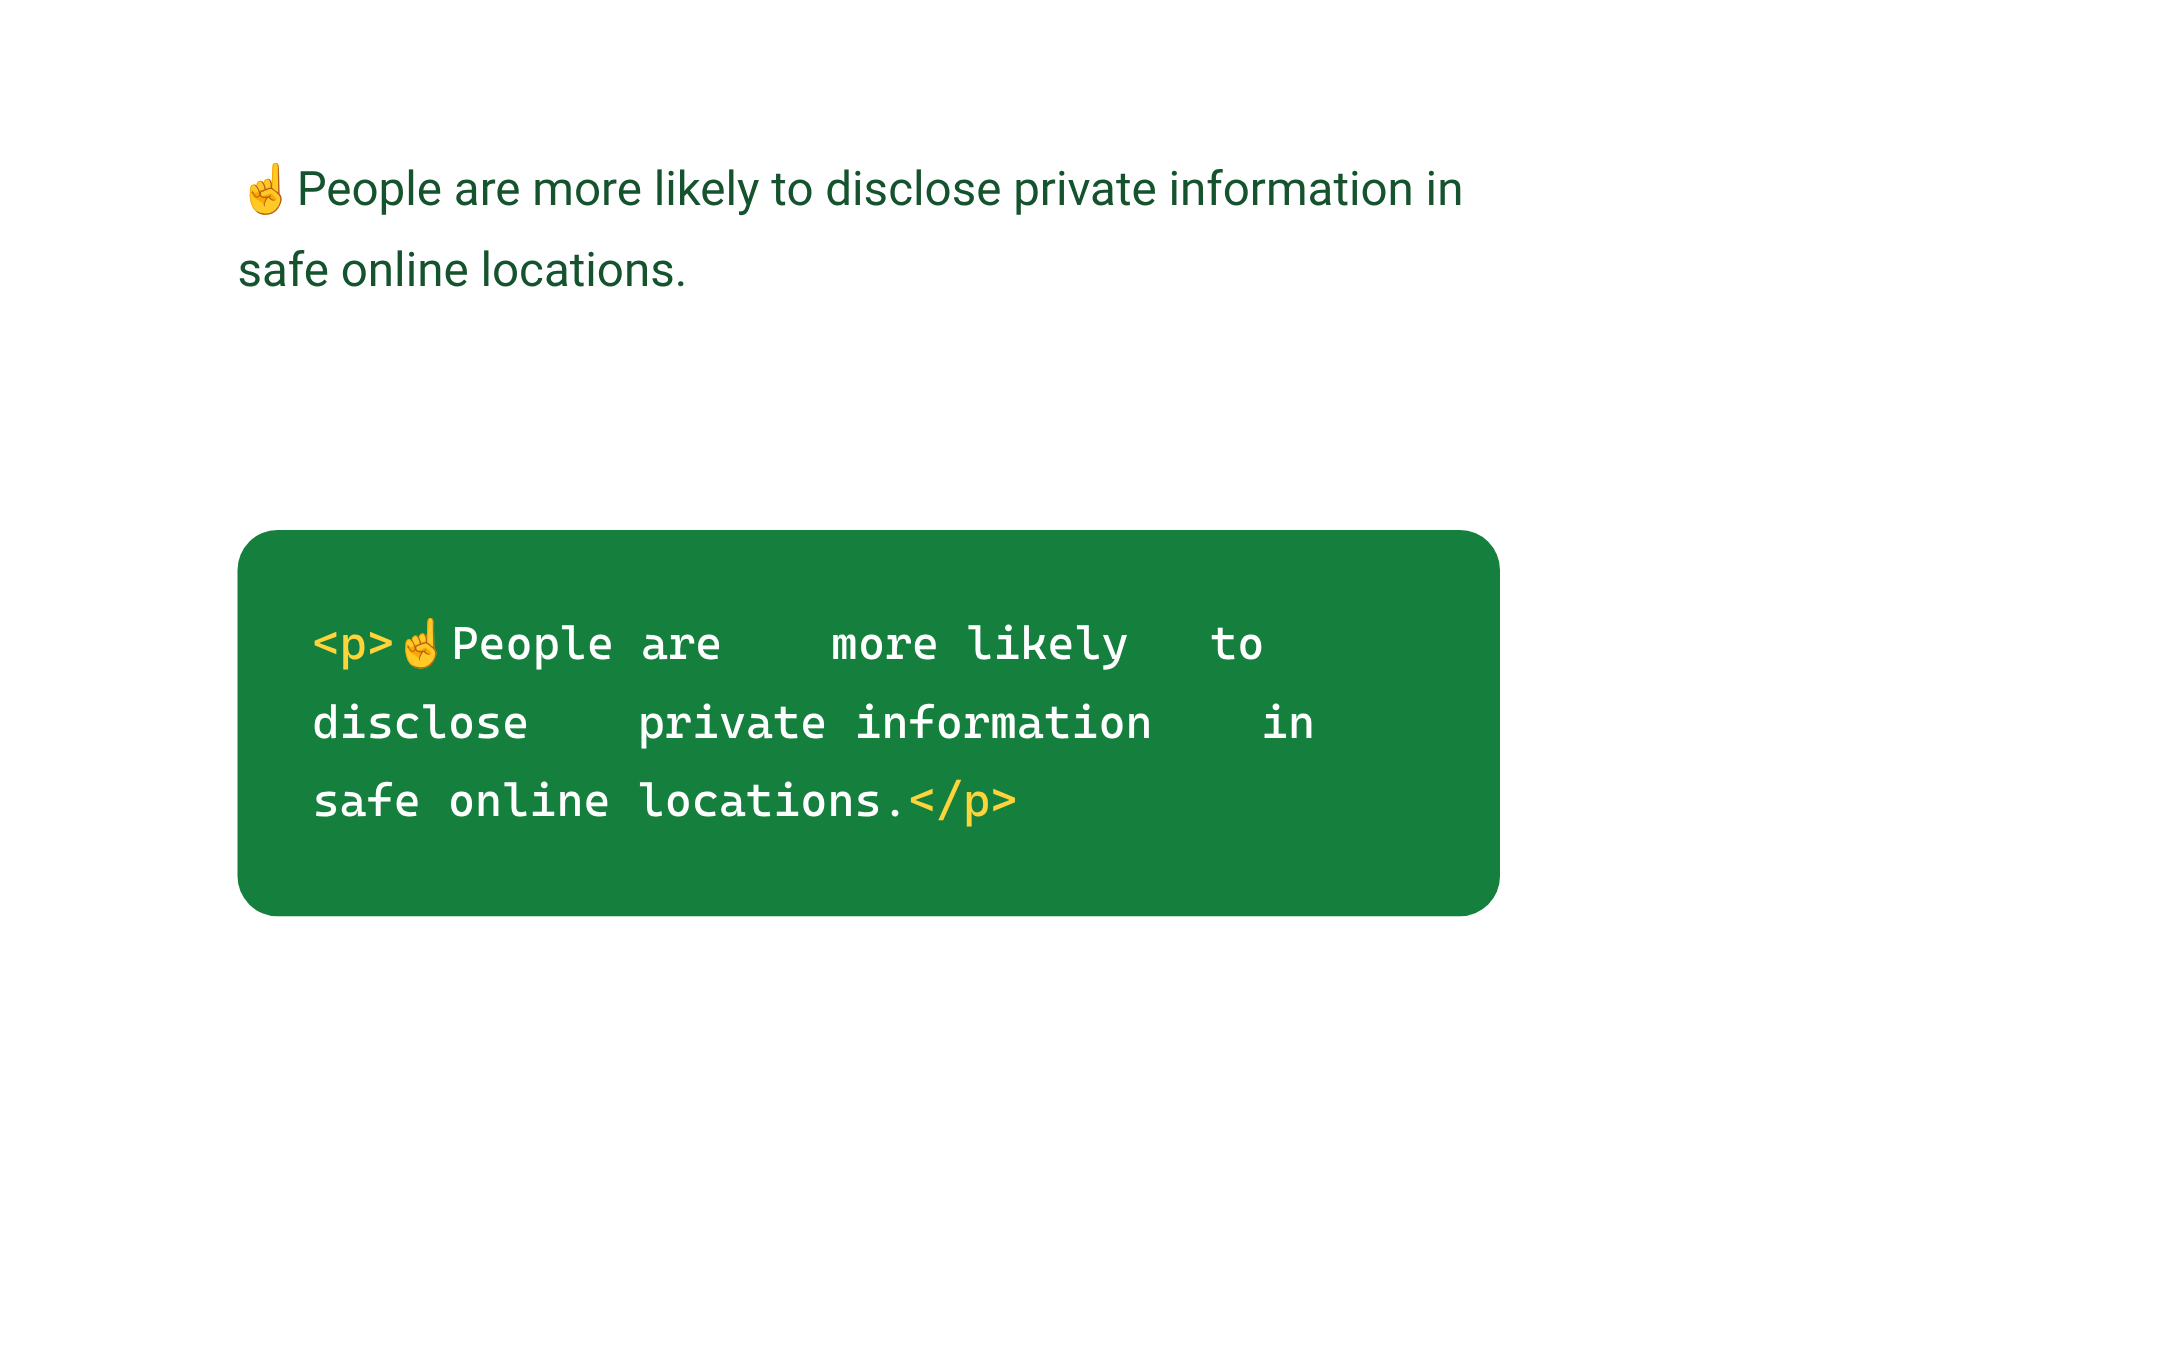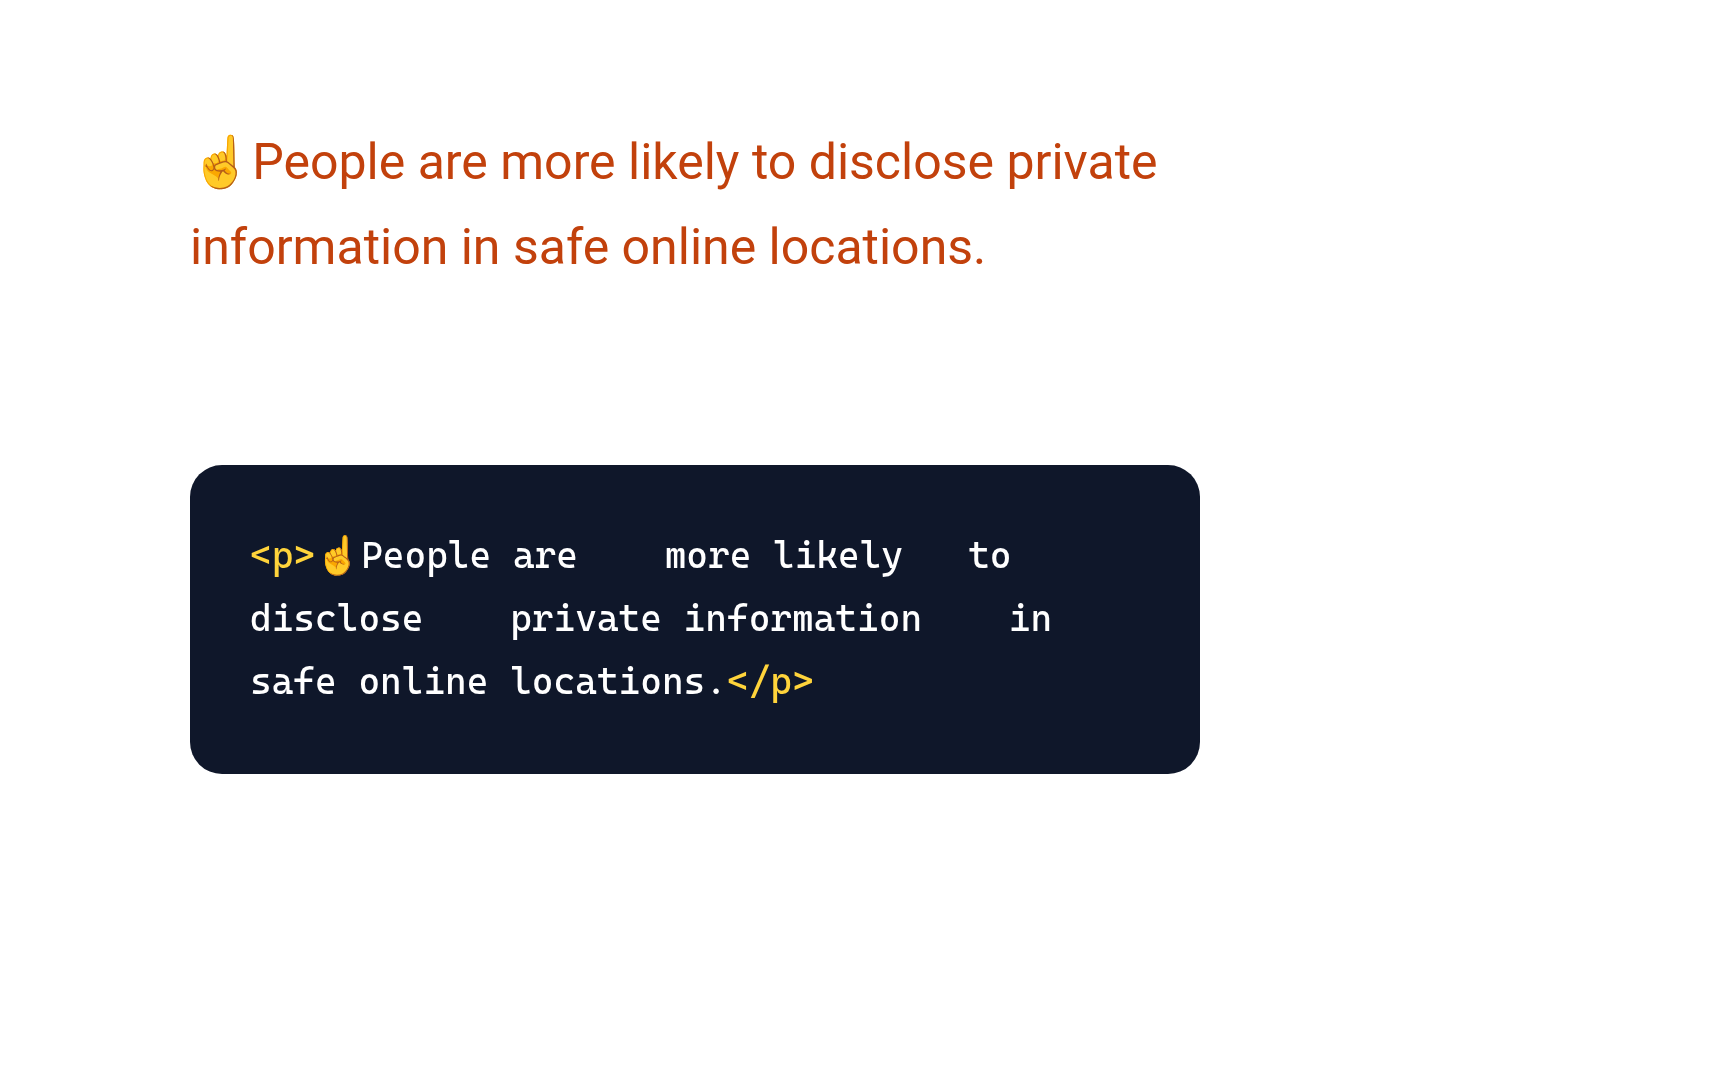--- a/index.html
+++ b/index.html
@@ -12,34 +12,34 @@
       background: #ffffff;
       font-family: -apple-system, BlinkMacSystemFont, "Segoe UI", Roboto, Helvetica, Arial, sans-serif;
       width: 1728px;
       height: 1080px;
       padding-top: 120px;
       padding-left: 190px;
       padding-right: 190px;
     }
     
     .main-paragraph {
-      font-size: 50px;
+      font-size: 38px;
       line-height: 1.7;
-      color: #c2410c;
+      color: #14532d;
       font-weight: 400;
       max-width: 1010px;
     }
     
     .emoji {
       display: inline;
     }
     
     .code-block {
       margin-top: 175px;
-      background: #0f172a;
+      background: #15803d;
       border-radius: 32px;
       padding: 60px 60px;
       max-width: 1010px;
     }
     
     .code-content {
       font-family: ui-monospace, "SF Mono", "Cascadia Mono", Menlo, Consolas, monospace;
       font-size: 37px;
       line-height: 1.7;
       color: #ffffff;

